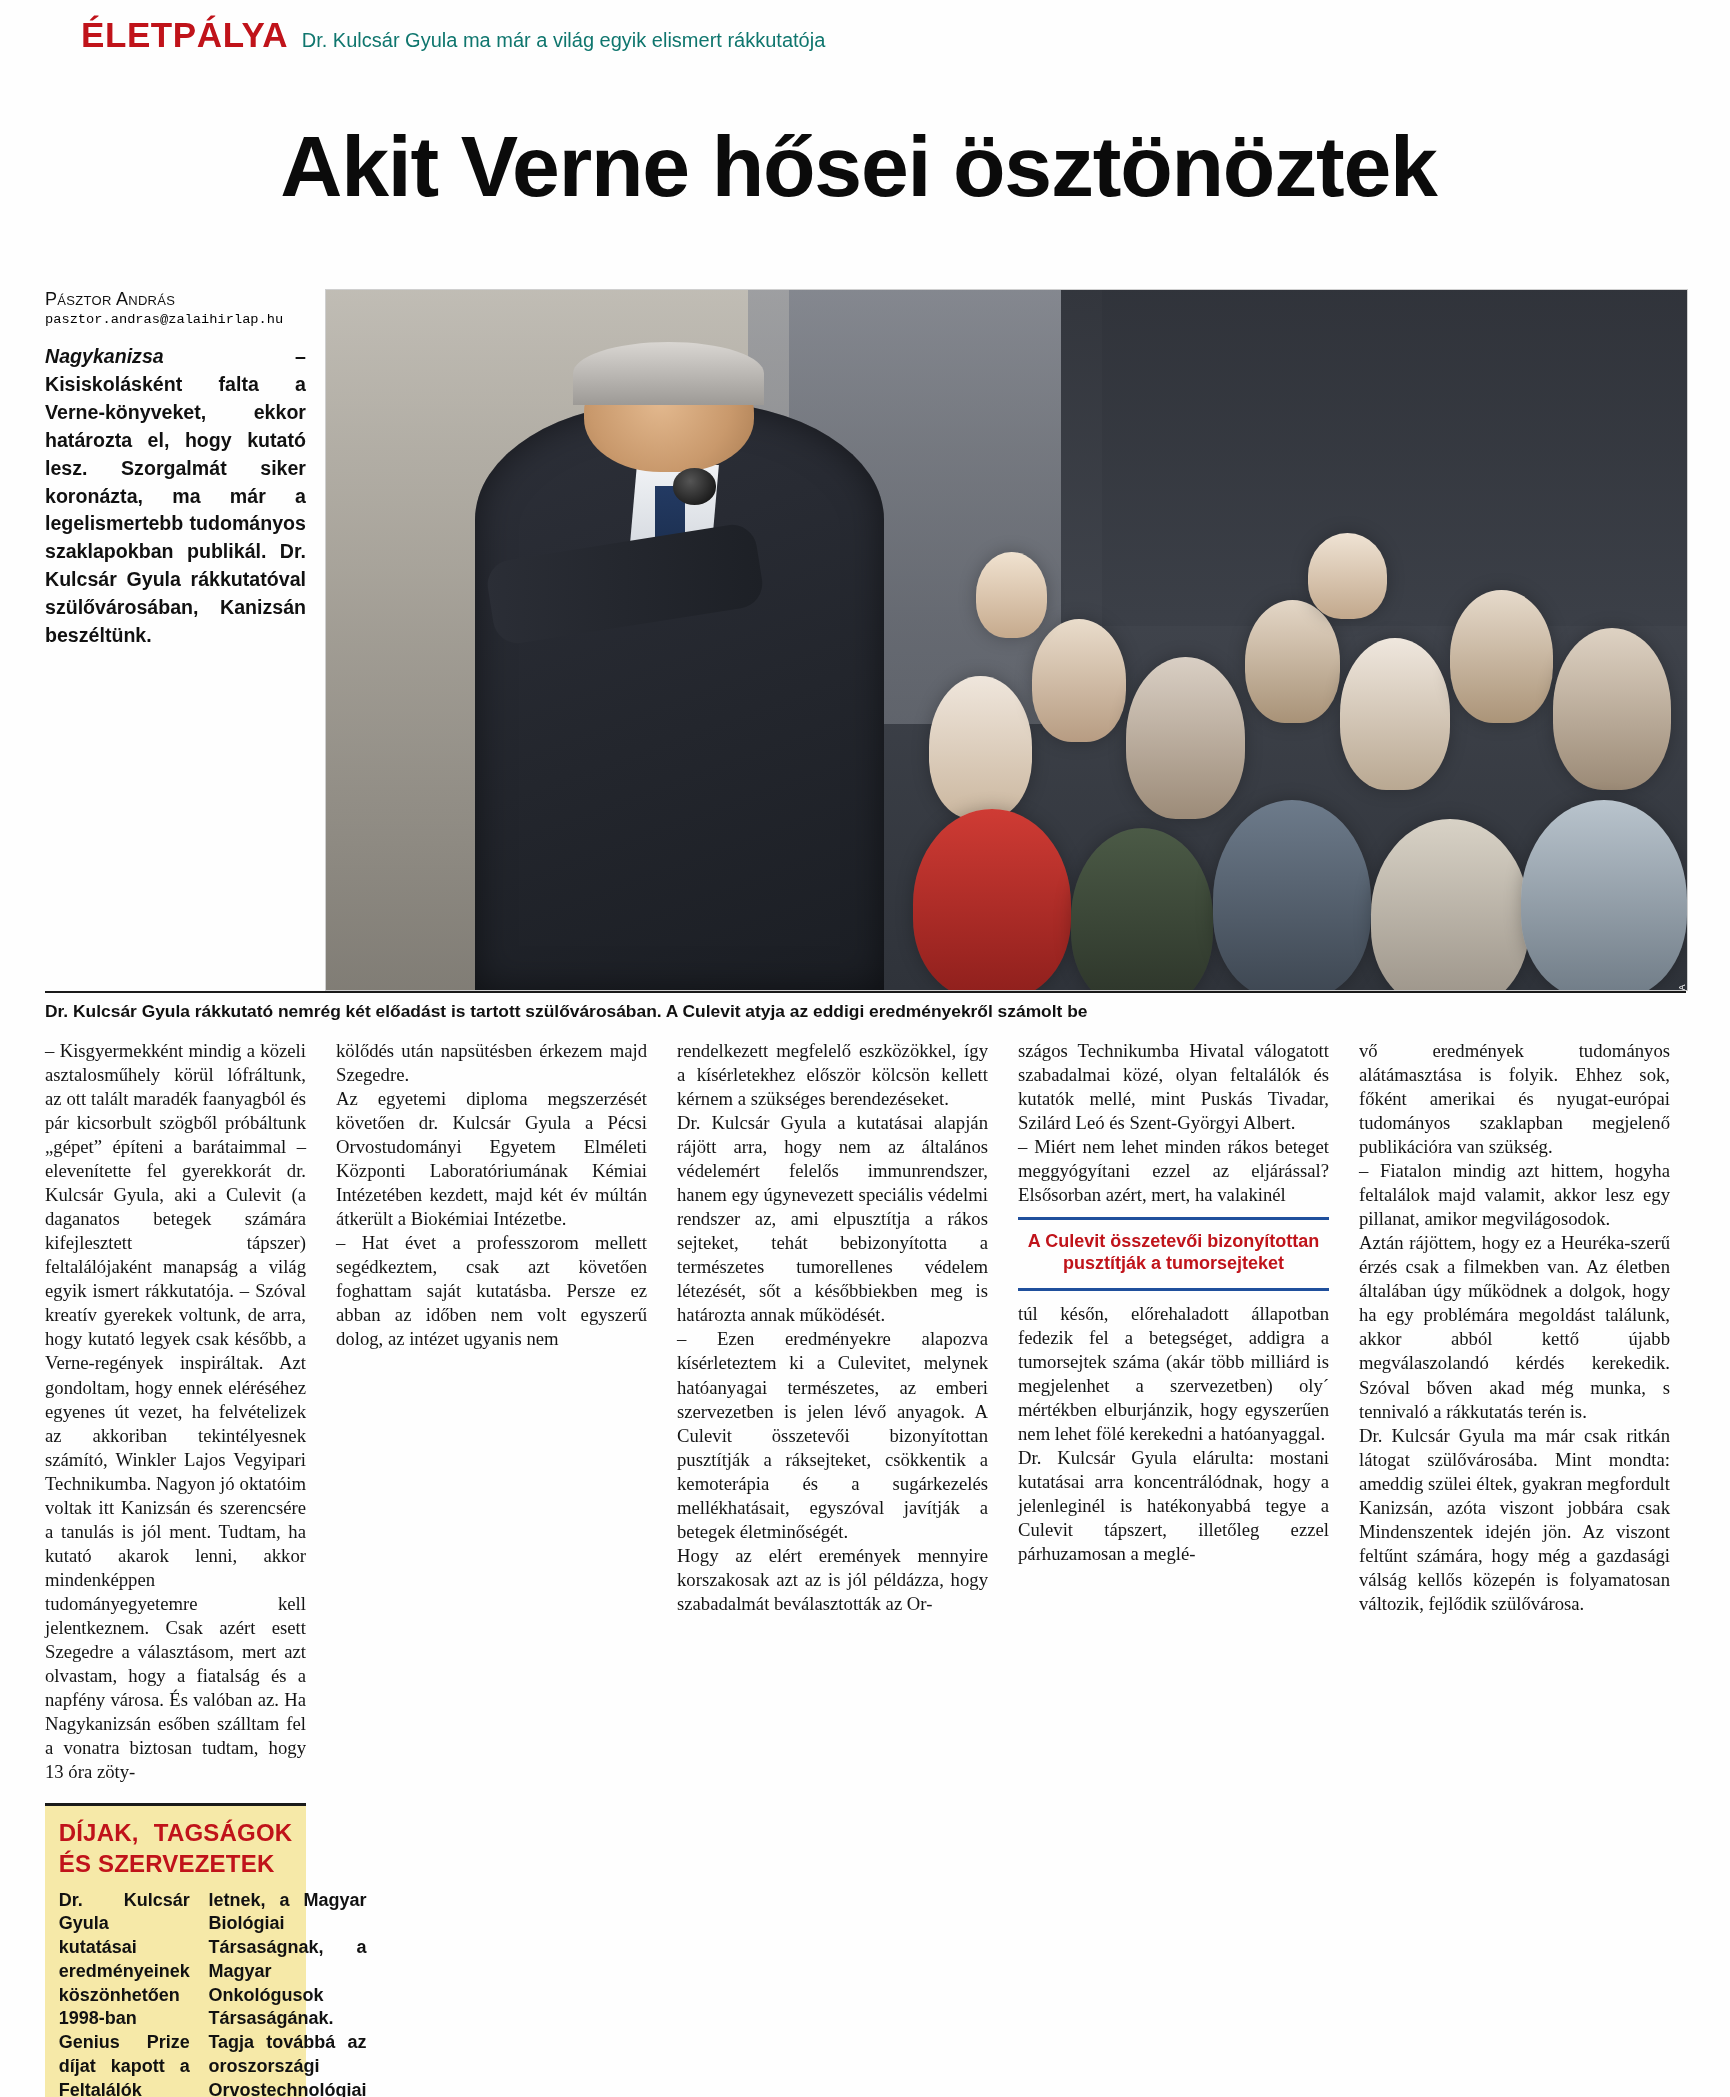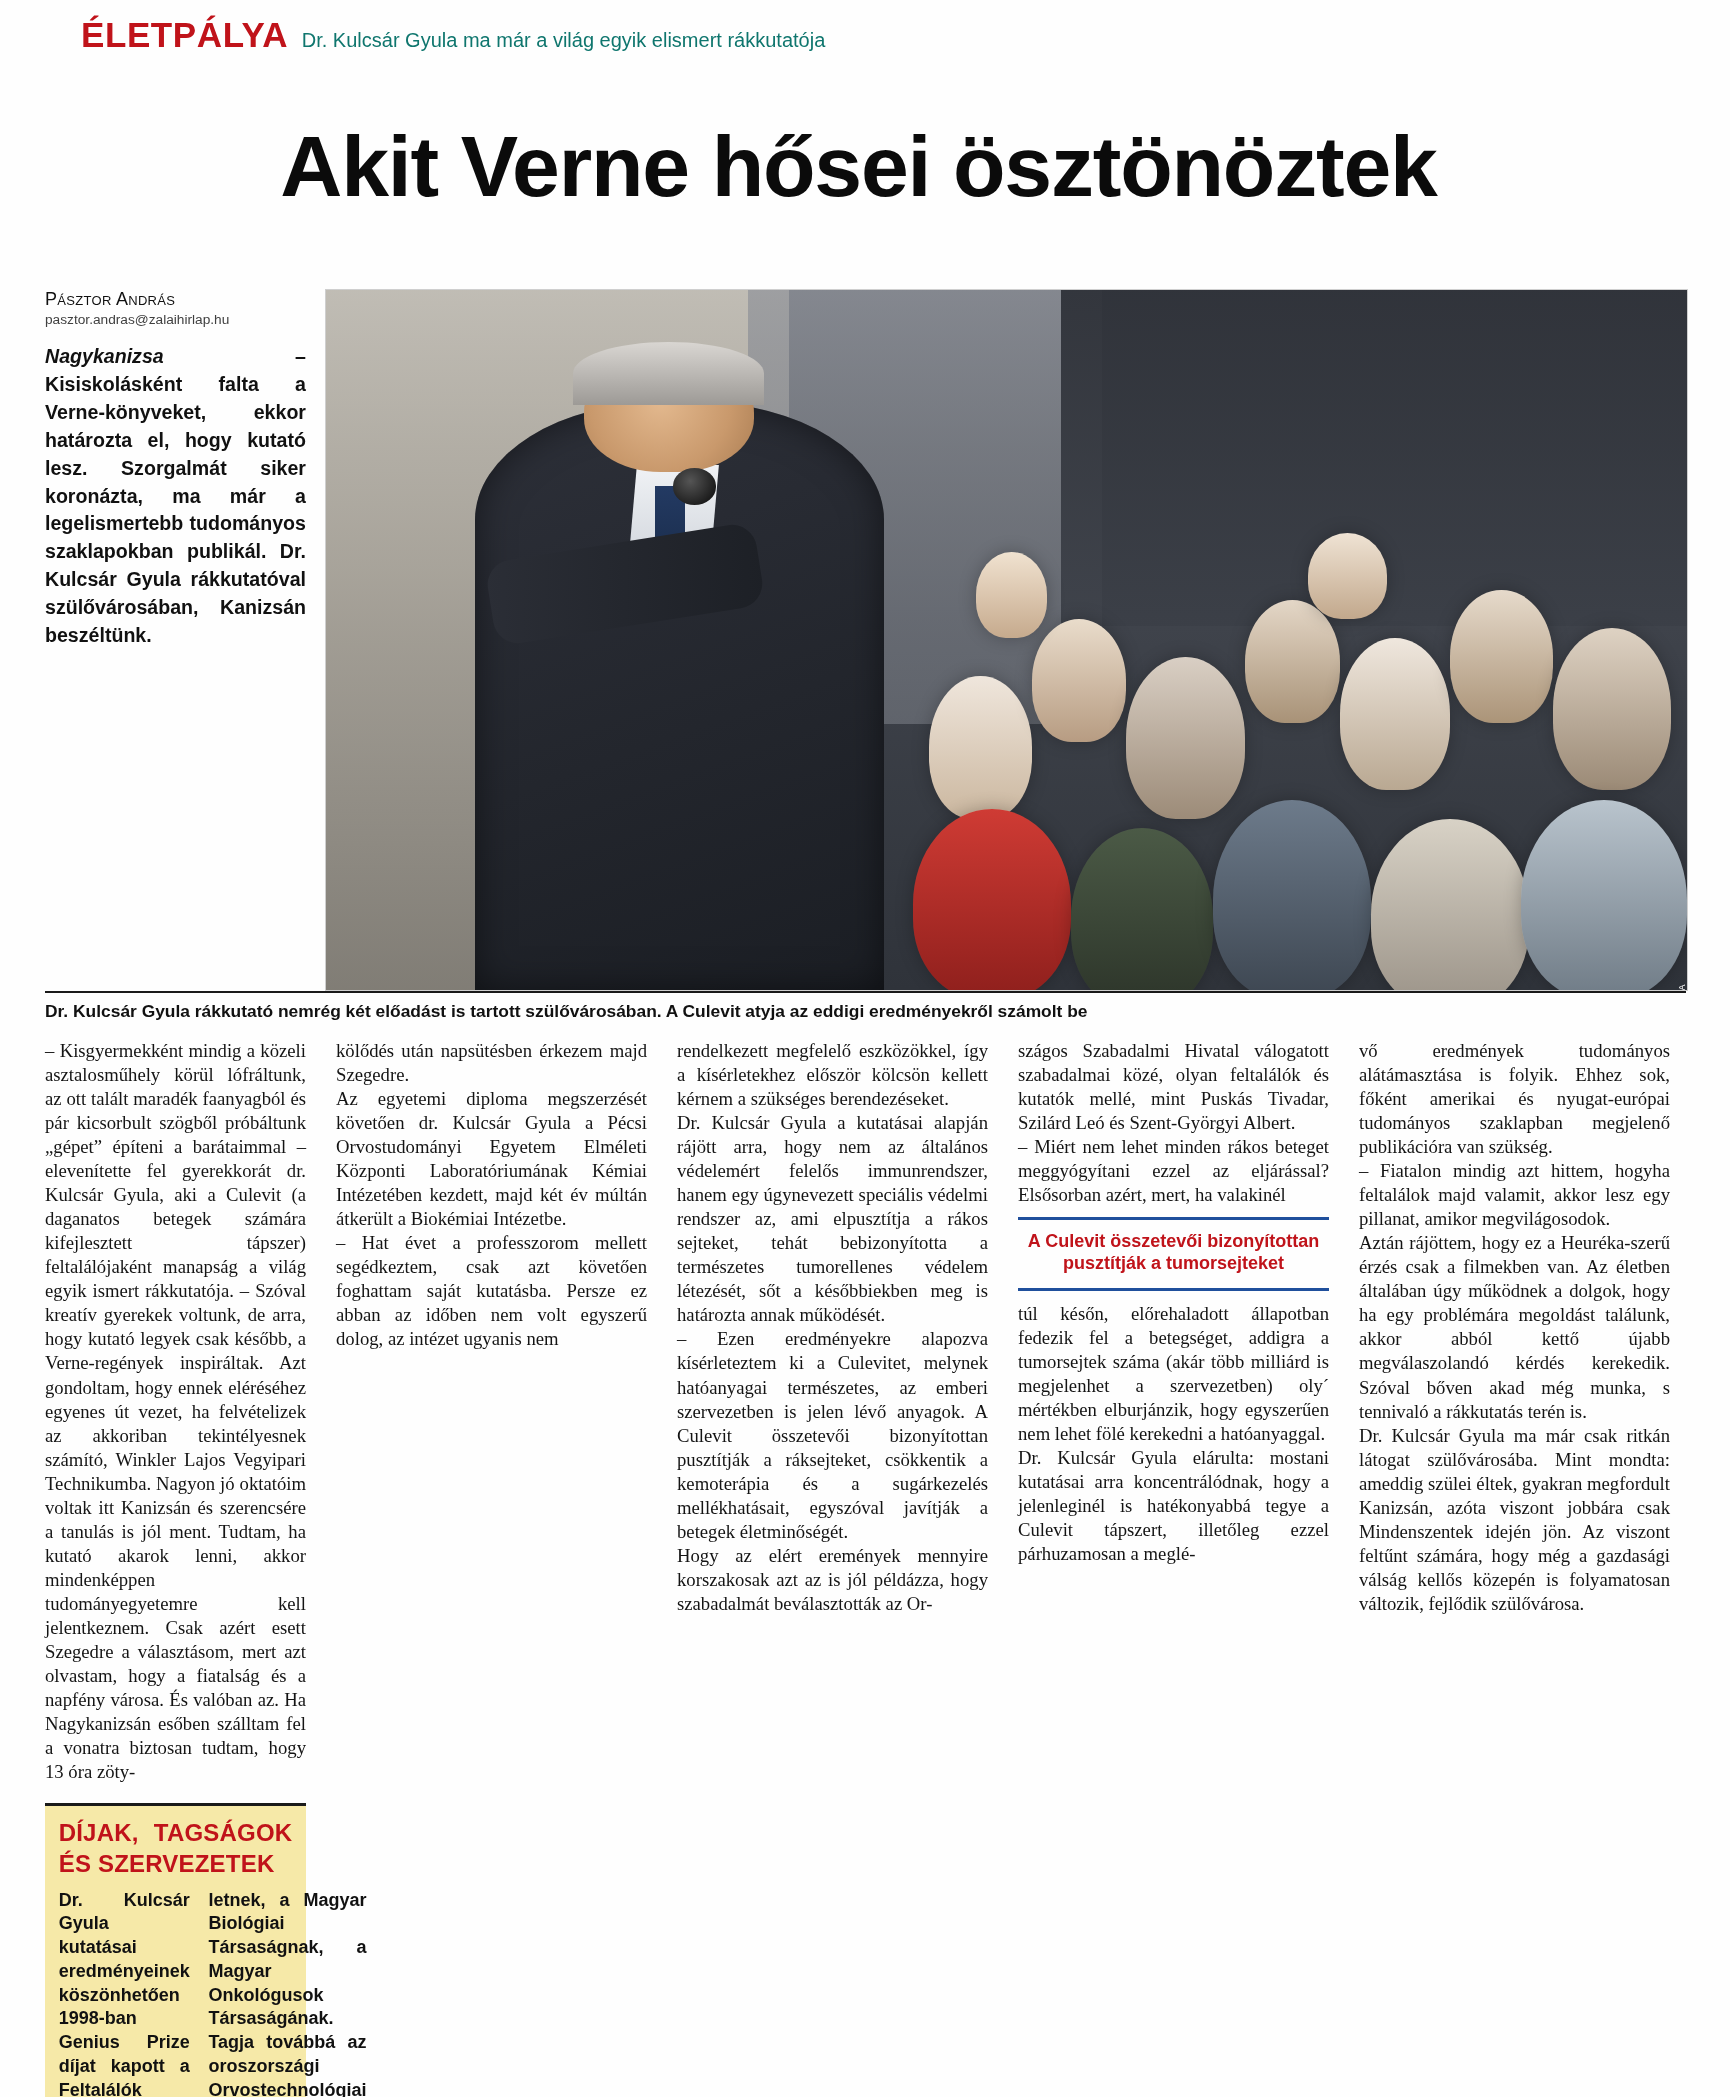--- a/index.html
+++ b/index.html
@@ -70,23 +70,23 @@
     font-size: 15.6px;
     letter-spacing: 0.3px;
     color: #111;
     text-transform: none;
   }
   .byline .small-caps {
     font-variant: small-caps;
     font-size: 18px;
   }
   .byline-mail {
-    font-family: Liberation Sans, sans-serif;
+    font-family: Liberation Mono, monospace;
     font-size: 13.7px;
-    color: #404040;
+    color: #000000;
     margin-top: 2.5px;
     margin-bottom: 16px;
   }
   .lead-text {
     font-family: "Liberation Sans", sans-serif;
     font-size: 19.6px;
     line-height: 1.42;
     font-weight: bold;
     color: #111;
     text-align: justify;
@@ -353,21 +353,21 @@
     </div>
 
     <div class="col">
       <p>rendelkezett megfelelő eszközökkel, így a kísérletekhez először kölcsön kellett kérnem a szükséges berendezéseket.</p>
       <p>Dr. Kulcsár Gyula a kutatásai alapján rájött arra, hogy nem az általános védelemért felelős immunrendszer, hanem egy úgynevezett speciális védelmi rendszer az, ami elpusztítja a rákos sejteket, tehát bebizonyította a természetes tumorellenes védelem létezését, sőt a későbbiekben meg is határozta annak működését.</p>
       <p>– Ezen eredményekre alapozva kísérleteztem ki a Culevitet, melynek hatóanyagai természetes, az emberi szervezetben is jelen lévő anyagok. A Culevit összetevői bizonyítottan pusztítják a ráksejteket, csökkentik a kemoterápia és a sugárkezelés mellékhatásait, egyszóval javítják a betegek életminőségét.</p>
       <p>Hogy az elért eremények mennyire korszakosak azt az is jól példázza, hogy szabadalmát beválasztották az Or-</p>
     </div>
 
     <div class="col">
-      <p>szágos Szabadalmi Hivatal válogatott szabadalmai közé, olyan feltalálók és kutatók mellé, mint Puskás Tivadar, Szilárd Leó és Szent-Györgyi Albert.</p>
+      <p>szágos Technikumba Hivatal válogatott szabadalmai közé, olyan feltalálók és kutatók mellé, mint Puskás Tivadar, Szilárd Leó és Szent-Györgyi Albert.</p>
       <p>– Miért nem lehet minden rákos beteget meggyógyítani ezzel az eljárással? Elsősorban azért, mert, ha valakinél</p>
       <div class="pullquote">
         <div class="pullquote-text">A Culevit összetevői bizonyítottan pusztítják a tumorsejteket</div>
       </div>
       <p>túl későn, előrehaladott állapotban fedezik fel a betegséget, addigra a tumorsejtek száma (akár több milliárd is megjelenhet a szervezetben) oly´ mértékben elburjánzik, hogy egyszerűen nem lehet fölé kerekedni a hatóanyaggal.</p>
       <p>Dr. Kulcsár Gyula elárulta: mostani kutatásai arra koncentrálódnak, hogy a jelenleginél is hatékonyabbá tegye a Culevit tápszert, illetőleg ezzel párhuzamosan a meglé-</p>
     </div>
 
     <div class="col">
       <p>vő eredmények tudományos alátámasztása is folyik. Ehhez sok, főként amerikai és nyugat-európai tudományos szaklapban megjelenő publikációra van szükség.</p>

